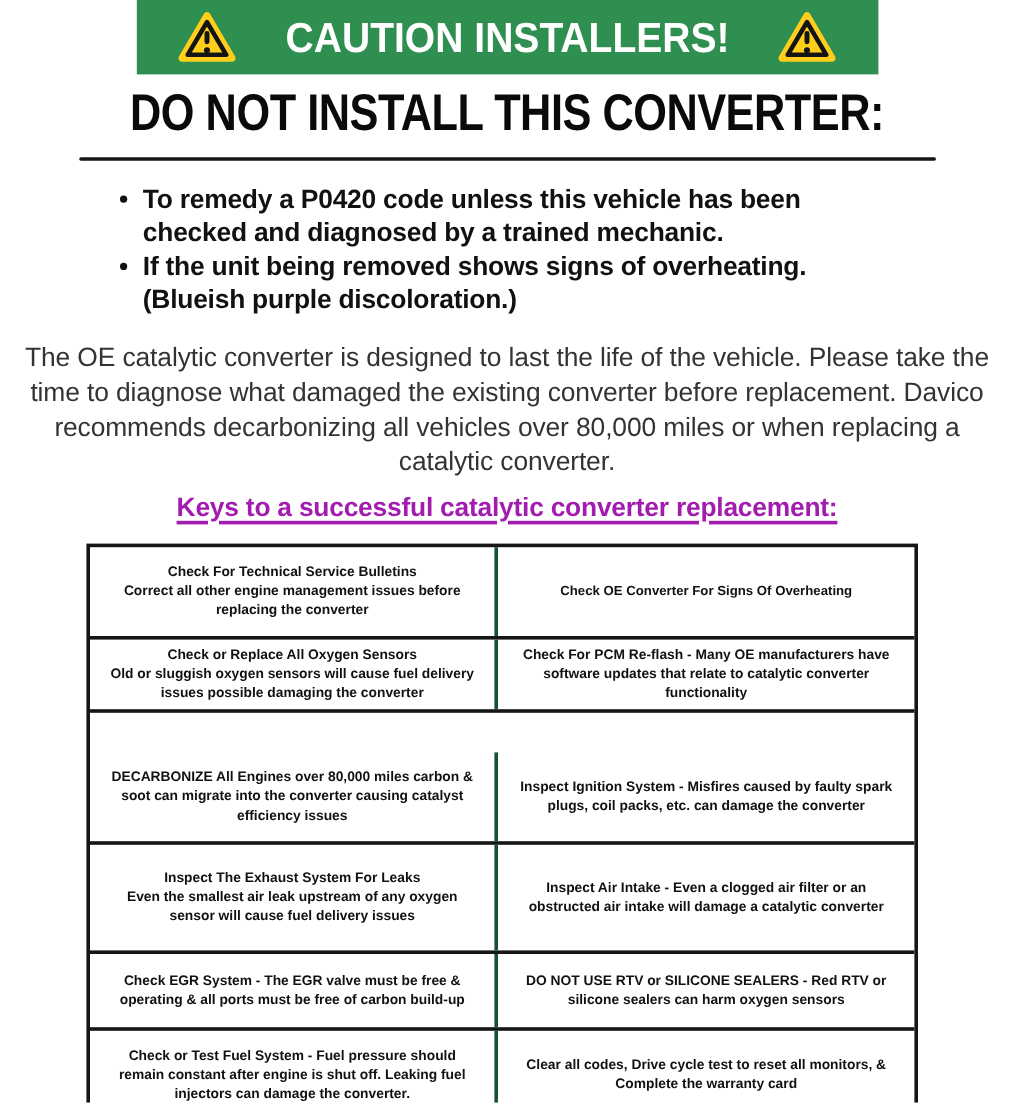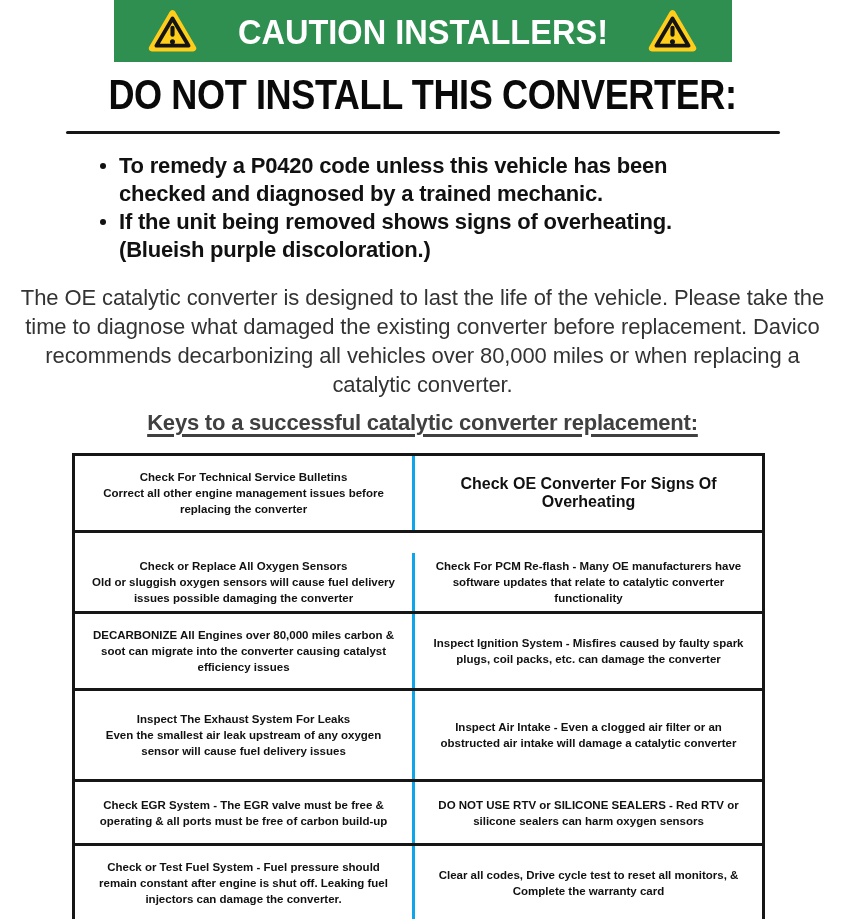--- a/index.html
+++ b/index.html
@@ -33,46 +33,46 @@
   .bullets li::before{
     content:'';position:absolute;left:3px;top:11px;width:6px;height:6px;border-radius:50%;background:#111;
   }
   
   .paragraph{
     margin:19px auto 0;width:828px;text-align:center;font-size:22px;line-height:29px;
     color:#333333;font-weight:400;letter-spacing:-0.1px;
   }
   
   .keys{
-    margin-top:11px;text-align:center;font-size:22px;font-weight:800;color:#404040;
+    margin-top:11px;text-align:center;font-size:22px;font-weight:800;color:#a21caf;
     text-decoration:underline;text-decoration-thickness:2.5px;text-underline-offset:4px;
     letter-spacing:-0.2px;
   }
   
   .tbl{
     width:693px;margin:17px 0 0 72px;border:3px solid #161616;box-sizing:border-box;
   }
   .trow{display:flex;border-bottom:3px solid #161616;box-sizing:border-box;}
   .trow:last-child{border-bottom:none;}
   .trow:nth-child(1){height:77px;}
-  .trow:nth-child(2){height:61px;margin-top:20px;}
-  .trow:nth-child(3){height:77px;}
+  .trow:nth-child(2){height:61px;}
+  .trow:nth-child(3){height:77px;margin-top:33px;}
   .trow:nth-child(4){height:91px;}
   .trow:nth-child(5){height:64px;}
   .trow:nth-child(6){height:74px;}
   .cell{
     display:flex;flex-direction:column;justify-content:center;align-items:center;
     text-align:center;padding:4px 14px;box-sizing:border-box;
   }
-  .cell.left{width:49.5%;border-right:3px solid #0ea5e9;}
+  .cell.left{width:49.5%;border-right:3px solid #14532d;}
   .cell.right{width:50.5%;}
   .cell div{
     font-weight:700;font-size:11.5px;line-height:16px;color:#111;letter-spacing:0px;
   }
-  .cell div.big{font-size:16px;line-height:18px;}
+  .cell div.big{font-size:11px;line-height:18px;}
 </style>
 </head>
 <body>
 
 <div class="page">
 
   <div class="banner">
     <span>
       <svg class="warn-svg" viewBox="0 0 64 58" width="49" height="45">
         <path d="M32 5 L59 51 L5 51 Z" fill="#ffce1b" stroke="#ffce1b" stroke-width="8" stroke-linejoin="round"></path>

